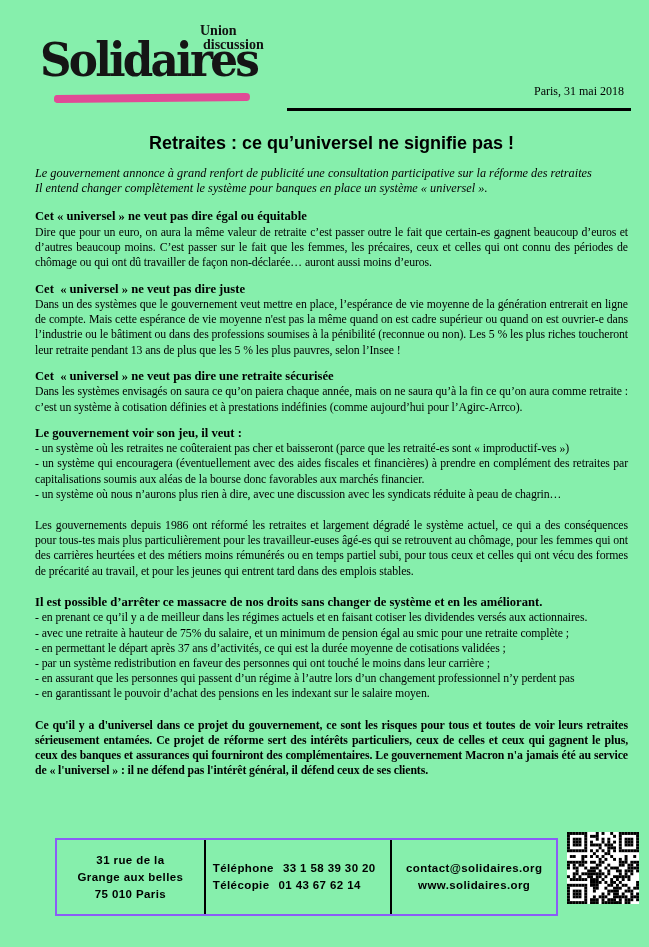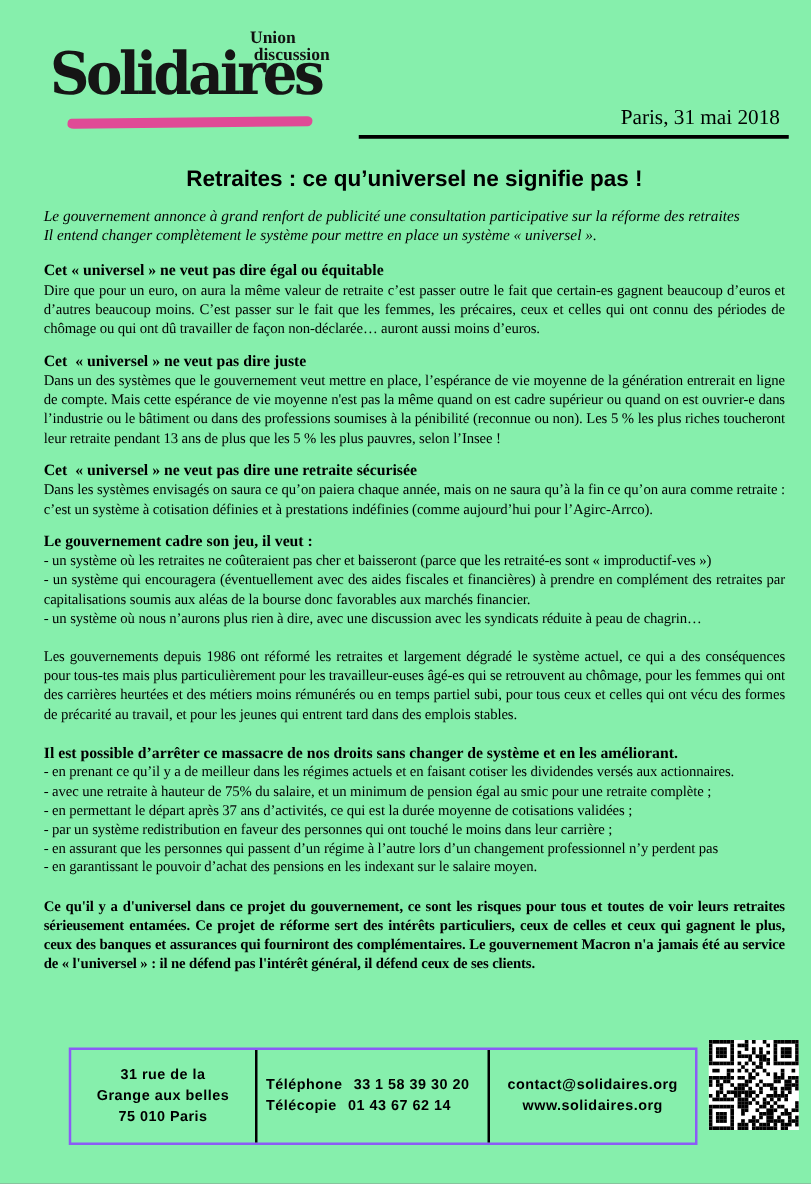--- a/index.html
+++ b/index.html
@@ -27,21 +27,21 @@
     white-space:nowrap;
   }
   .logo-stroke{
     position:absolute; left:14px; top:72px; width:196px; height:8px;
     background:#e04a96;
     border-radius:4px 6px 5px 7px / 70% 60% 80% 50%;
     transform:rotate(-0.6deg);
   }
   .hdr-date{
     position:absolute; right:25px; top:84px;
-    font-size:17px; color:#000;
+    font-size:12px; color:#000;
   }
   .hdr-rule{
     position:absolute; left:287px; right:18px; top:108px;
     height:3px; background:#000;
   }
   
   .main{padding:0 21px 0 35px;}
   .doc-title{
     margin-top:14px; text-align:center;
     font-family:"Liberation Sans", sans-serif;
@@ -99,42 +99,42 @@
     </div>
     <div class="hdr-date">Paris, 31 mai 2018</div>
     <div class="hdr-rule"></div>
   </div>
 
   <div class="main">
     <div class="doc-title">Retraites : ce qu’universel ne signifie pas !</div>
 
     <div class="intro">
       <div>Le gouvernement annonce à grand renfort de publicité une consultation participative sur la réforme des retraites</div>
-      <div>Il entend changer complètement le système pour mettre en place un système « universel ».</div>
+      <div>Il entend changer complètement le système pour banques en place un système « universel ».</div>
     </div>
 
     <div class="sections">
 
       <div class="sec">
         <div class="sec-h">Cet « universel » ne veut pas dire égal ou équitable</div>
         <div class="sec-b">Dire que pour un euro, on aura la même valeur de retraite c’est passer outre le fait que certain-es gagnent beaucoup d’euros et d’autres beaucoup moins.  C’est passer sur le fait que les femmes, les précaires, ceux et celles qui ont connu des périodes de chômage ou qui ont dû travailler de façon non-déclarée… auront aussi moins d’euros.</div>
       </div>
 
       <div class="sec">
         <div class="sec-h">Cet &nbsp;« universel » ne veut pas dire juste</div>
         <div class="sec-b">Dans un des systèmes que le gouvernement veut mettre en place, l’espérance de vie moyenne de la génération entrerait en ligne de compte. Mais cette espérance de vie moyenne n'est pas la même quand on est cadre supérieur ou quand on est ouvrier-e dans l’industrie ou le bâtiment ou dans des professions soumises à la pénibilité (reconnue ou non). Les 5 % les plus riches toucheront leur retraite pendant 13 ans de plus que les 5 % les plus pauvres, selon l’Insee !</div>
       </div>
 
       <div class="sec">
         <div class="sec-h">Cet &nbsp;« universel » ne veut pas dire une retraite sécurisée</div>
         <div class="sec-b">Dans les systèmes envisagés on saura ce qu’on paiera chaque année, mais on ne saura qu’à la fin ce qu’on aura comme retraite : c’est un système à cotisation définies et à prestations indéfinies (comme aujourd’hui pour l’Agirc-Arrco).</div>
       </div>
 
       <div class="sec">
-        <div class="sec-h">Le gouvernement cadre son jeu, il veut :</div>
+        <div class="sec-h">Le gouvernement voir son jeu, il veut :</div>
         <div class="bullet">- un système où les retraites ne coûteraient pas cher et baisseront (parce que les retraité-es sont « improductif-ves »)</div>
         <div class="bullet">- un système qui encouragera (éventuellement avec des aides fiscales et financières) à prendre en complément des retraites par capitalisations soumis aux aléas de la bourse donc favorables aux marchés financier.</div>
         <div class="bullet">- un système où nous n’aurons plus rien à dire, avec une discussion avec les syndicats réduite à peau de chagrin…</div>
       </div>
 
       <div class="para">Les gouvernements depuis 1986 ont réformé les retraites et largement dégradé le système actuel, ce qui a des conséquences pour tous-tes mais plus particulièrement pour les travailleur-euses âgé-es qui se retrouvent au chômage, pour les femmes qui ont des carrières heurtées et des métiers moins rémunérés ou en temps partiel subi, pour tous ceux et celles qui ont vécu des formes de précarité au travail, et pour les jeunes qui entrent tard dans des emplois stables.</div>
 
       <div class="sec">
         <div class="sec-h2">Il est possible d’arrêter ce massacre de nos droits sans changer de système et en les améliorant.</div>
         <div class="bullet">- en prenant ce qu’il y a de meilleur dans les régimes actuels et en faisant cotiser les dividendes versés aux actionnaires.</div>

